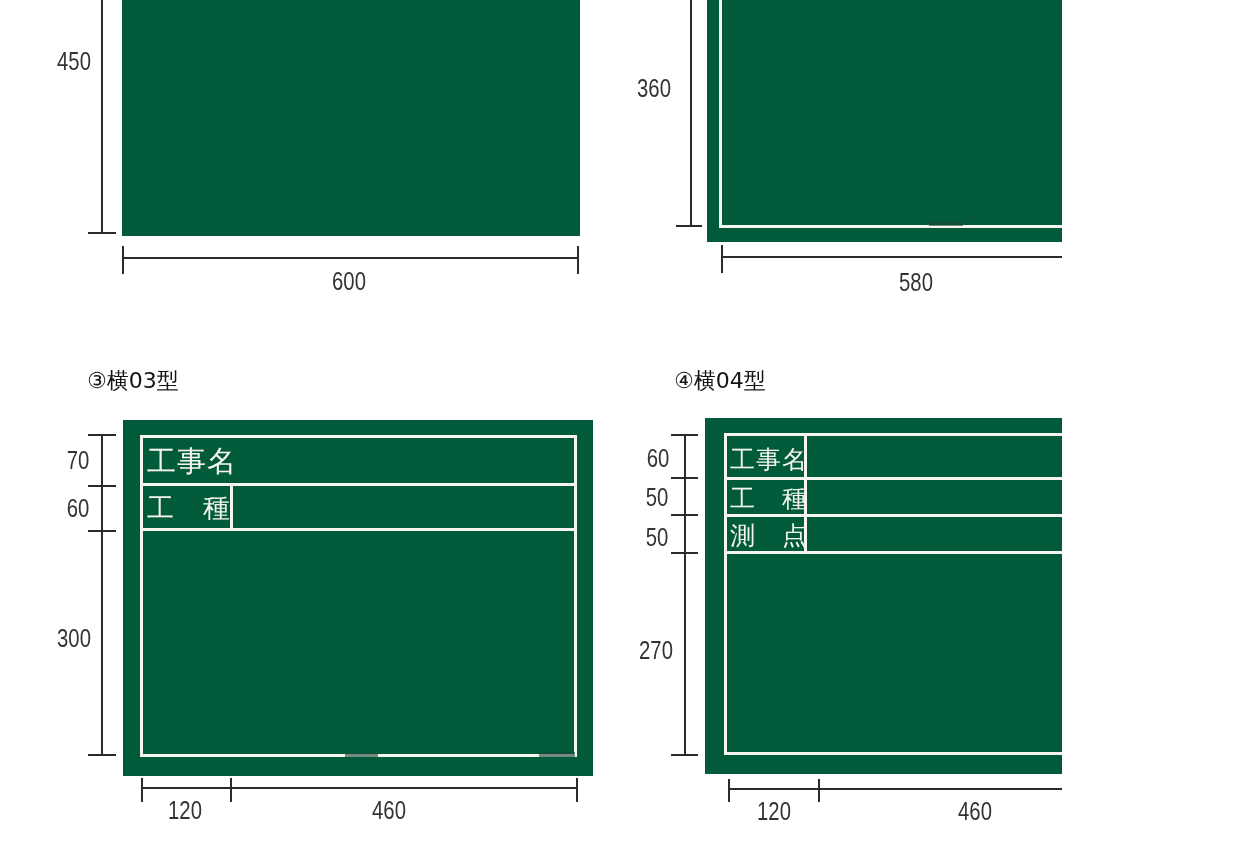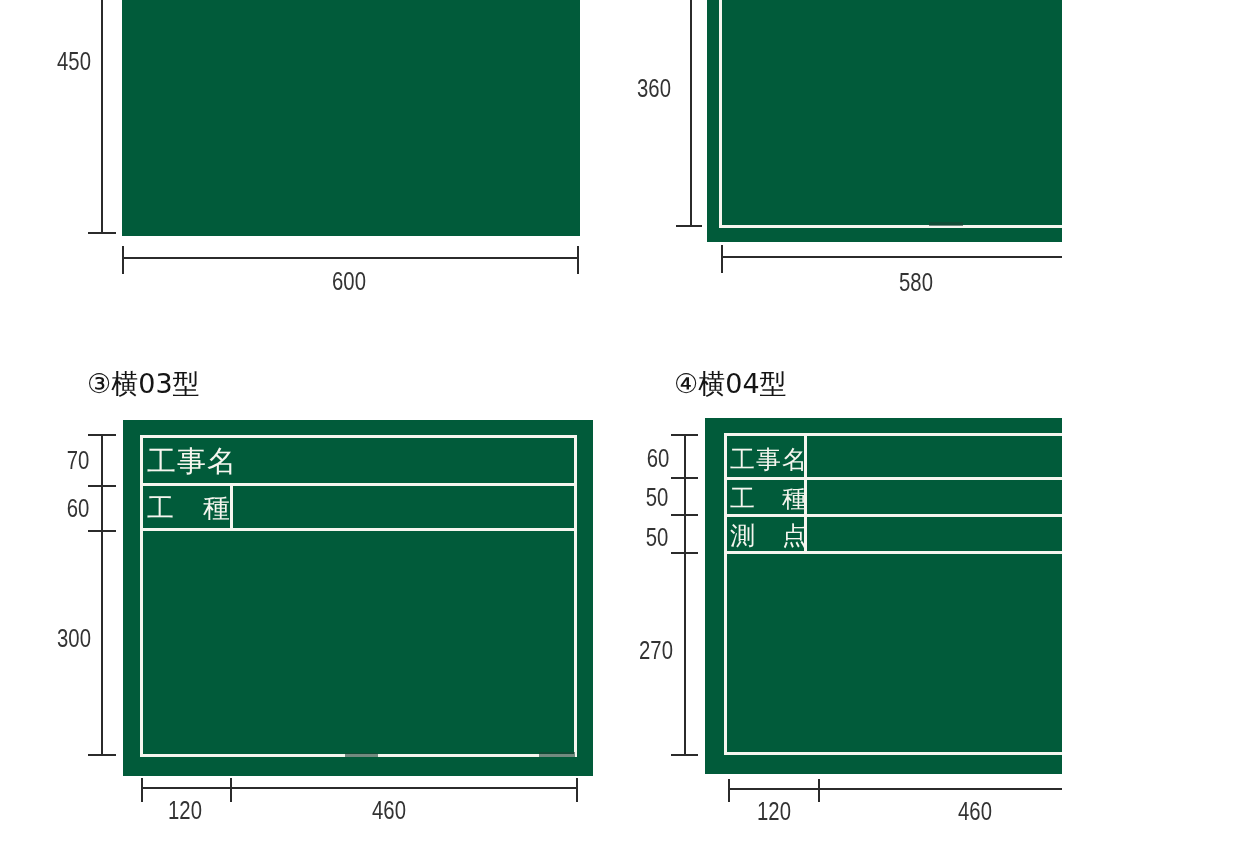--- a/index.html
+++ b/index.html
@@ -14,21 +14,21 @@
          font-family:"DejaVu Sans",sans-serif;letter-spacing:1px;}
   .mark{position:absolute;background:rgba(27,66,51,0.6);}
   
   .dim-v{position:absolute;width:2px;background:#2B2B2B;}
   .dim-h{position:absolute;height:2px;background:#2B2B2B;}
   .bar{position:absolute;height:2px;background:#2B2B2B;}
   .tick{position:absolute;width:2px;background:#2B2B2B;}
   .dimlabel{position:absolute;transform:translate(-50%,-50%) scaleX(0.78);
             font-family:"Liberation Sans",sans-serif;font-size:26px;color:#333333;
             white-space:nowrap;}
-  .title{position:absolute;font-size:27px;color:#151515;line-height:1;white-space:nowrap;
+  .title{position:absolute;font-size:22px;color:#151515;line-height:1;white-space:nowrap;
          font-family:"DejaVu Sans",sans-serif;}
 </style>
 </head>
 <body>
 
 <div class="page">
 
   <div class="board" style="left:122px;top:0;width:458px;height:236px;"></div>
 
   <div class="dim-v" style="left:101px;top:0;height:234px;"></div>

